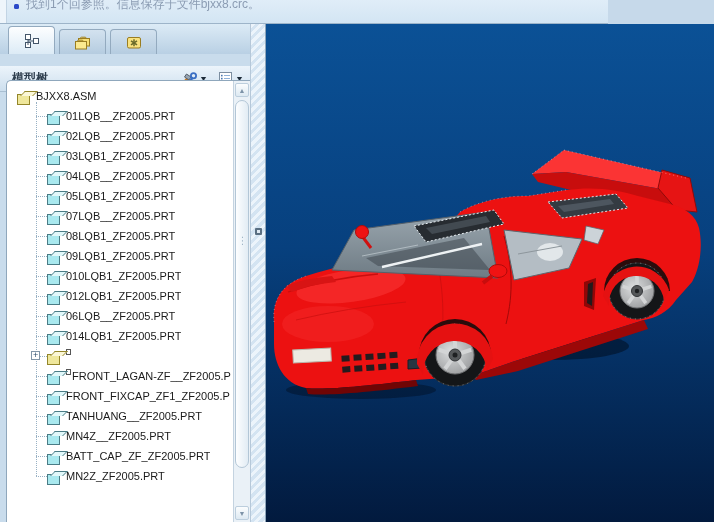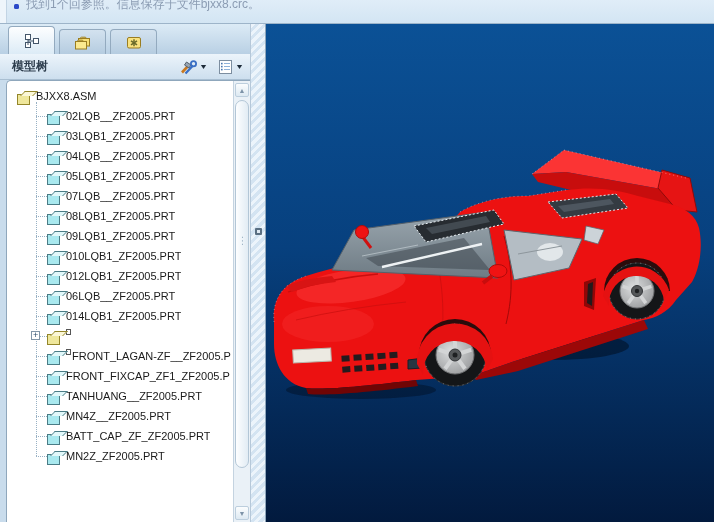--- a/index.html
+++ b/index.html
@@ -1,40 +1,40 @@
 <!DOCTYPE html>
 <html><head>
 <meta charset="utf-8">
 <style>
   * { box-sizing: border-box; margin: 0; padding: 0; }
   html,body { width:714px; height:522px; overflow:hidden; }
   body { font-family:"Liberation Sans", sans-serif; background:#c6d9ea; }
   .screen { position:relative; width:714px; height:522px; background:#c6d9ea; }
 
   
-  .message-bar { position:absolute; left:0; top:0; width:714px; height:24px;
+  .message-bar { position:absolute; left:0; top:0; width:608px; height:24px;
     background:linear-gradient(#e0edf8,#d3e5f3); border-bottom:1px solid #9db4c9; overflow:hidden; }
   .message-bar::after { content:""; position:absolute; left:0; bottom:-2px; width:100%; height:1px; background:#f3f9fd; }
   .msg-left { position:absolute; left:0; top:0; width:7px; height:100%; background:#eef5fb; border-right:1px solid #c2d4e4; }
   .msg-row { position:absolute; left:14px; top:-4px; display:flex; align-items:flex-start; }
   .bullet { width:5px; height:5px; background:#2b49c8; border-radius:1.5px; margin:8px 7px 0 0; flex:none; }
   .msg-text { font-size:12px; line-height:16px; color:#8b9cb3; white-space:nowrap; }
 
   
   .main { position:absolute; top:24px; left:0; width:714px; height:498px; display:flex; }
 
   
   .navigator { width:250px; height:100%; background:#c9dcec; position:relative; flex:none; }
   .tab-bar { height:30px; background:linear-gradient(#dcebf6,#b9d0e4); display:flex; align-items:flex-end; padding-left:8px; }
   .tab { width:47px; height:25px; margin-right:4px; border:1px solid #93aabf; border-bottom:none;
     border-radius:4px 4px 0 0; background:linear-gradient(#d3e2ef,#b5cce0);
     display:flex; align-items:center; justify-content:center; cursor:pointer; }
   .tab.active { background:linear-gradient(#fdfeff,#dcebf6); height:28px; }
   .tree-header { height:26px; display:flex; align-items:center; background:linear-gradient(#ecf4fb,#cddfee);
-    padding:0 4px 0 12px; border-bottom:1px solid #a9bfd2; }
+    padding:0 4px 0 12px; border-bottom:1px solid #a9bfd2;margin-top:12px; }
   .tree-title { font-size:12px; font-weight:bold; color:#2e3e4e; flex:1; }
   .tool-btn { display:flex; align-items:center; gap:3px; padding:1px 3px; margin-left:5px; cursor:pointer; border-radius:2px; }
   .caret { font-size:7px; color:#1c2a38; transform:scaleX(1.3); }
 
   
   .tree-box { position:absolute; top:56px; bottom:0; left:6px; right:0; background:#fff;
     border:1px solid #8fa7bc; border-right:none; border-bottom:none; border-radius:5px 0 0 0; display:flex; overflow:hidden; }
   .tree-scroll { flex:1; overflow:hidden; padding:5px 0 0 10px; }
   .trow { height:20px; display:flex; align-items:center; position:relative; white-space:nowrap; cursor:default; }
   .lbl { font-size:11px; color:#1a1a1a; overflow:hidden; white-space:nowrap; }
@@ -150,20 +150,24 @@
         </span>
       </div>
 
       <div class="tree-box">
         <div class="tree-scroll">
           <div class="trow">
             <span class="cube asm"></span>
             <span class="lbl">BJXX8.ASM</span>
           </div>
           <div class="children">
+            <div class="trow">
+                <span class="cube"></span>
+                <span class="lbl">01LQB__ZF2005.PRT</span>
+              </div>
             <div class="trow">
                 <span class="cube"></span>
                 <span class="lbl">02LQB__ZF2005.PRT</span>
               </div>
             <div class="trow">
                 <span class="cube"></span>
                 <span class="lbl">03LQB1_ZF2005.PRT</span>
               </div>
             <div class="trow">
                 <span class="cube"></span>

